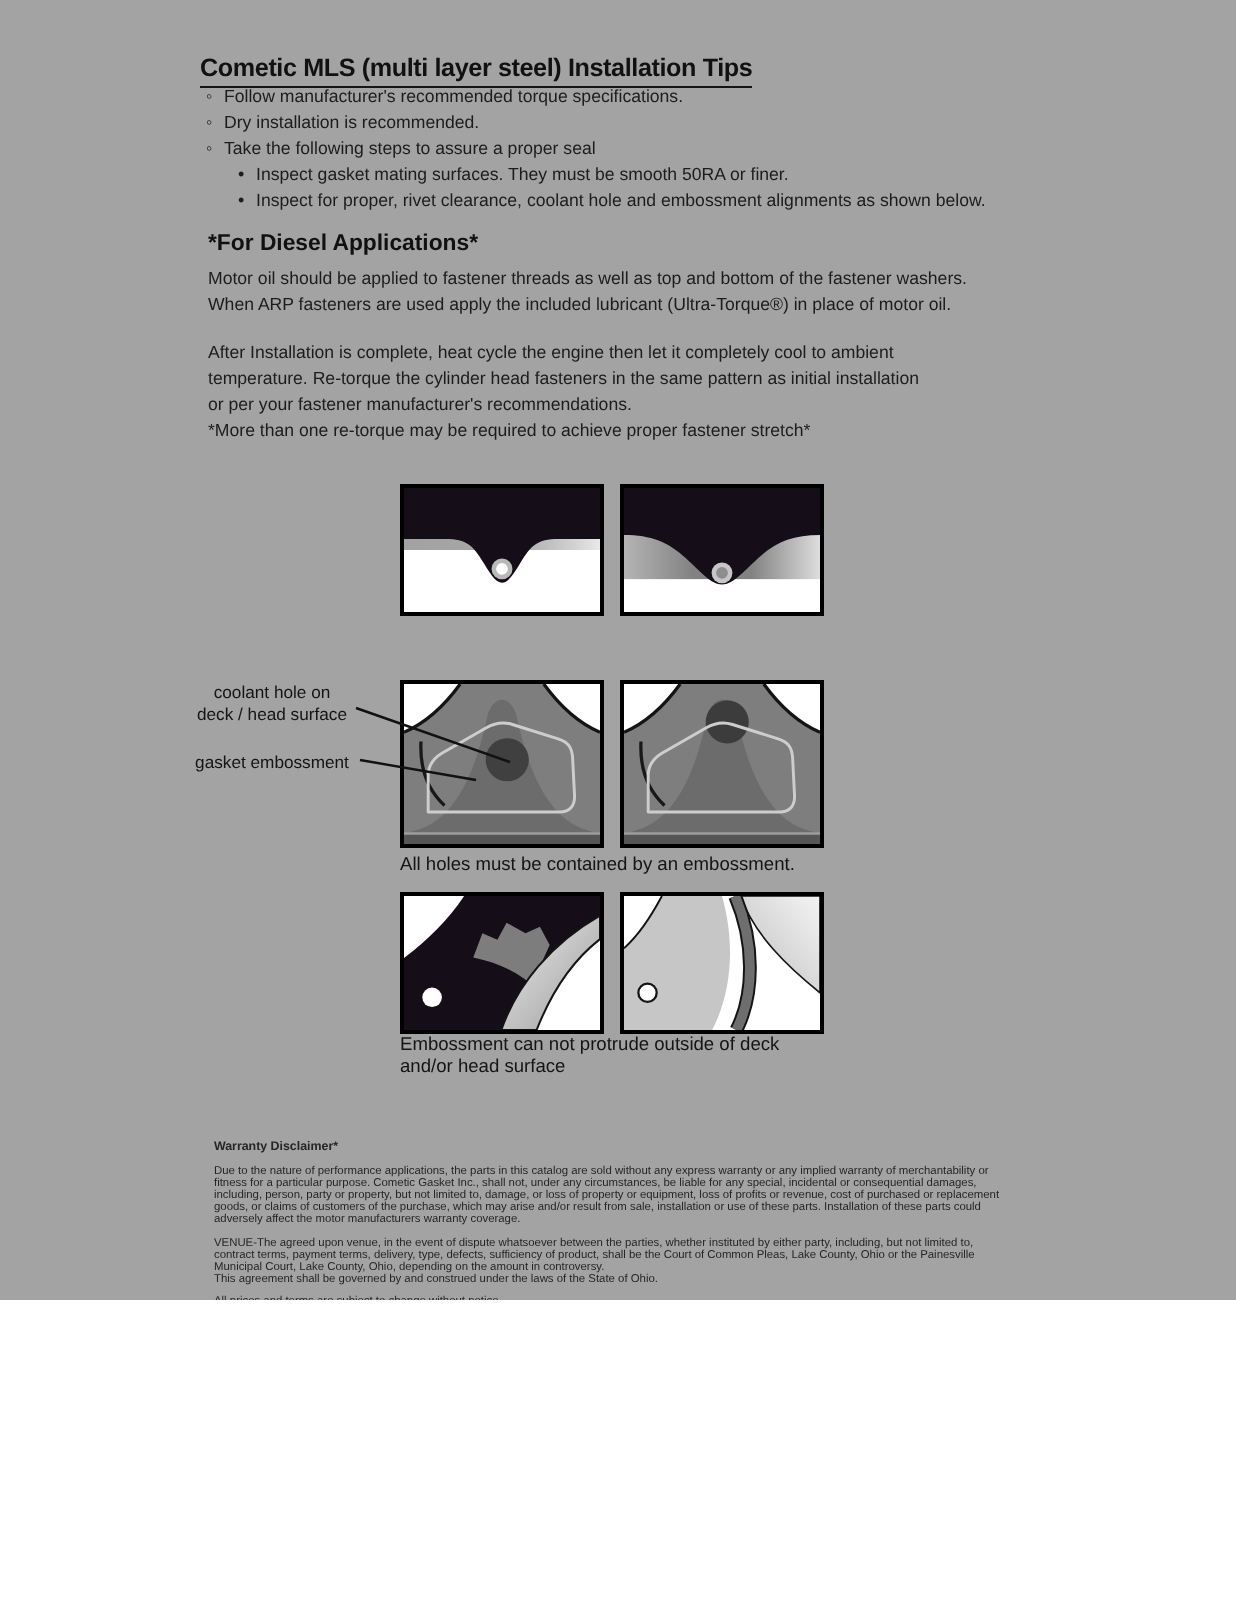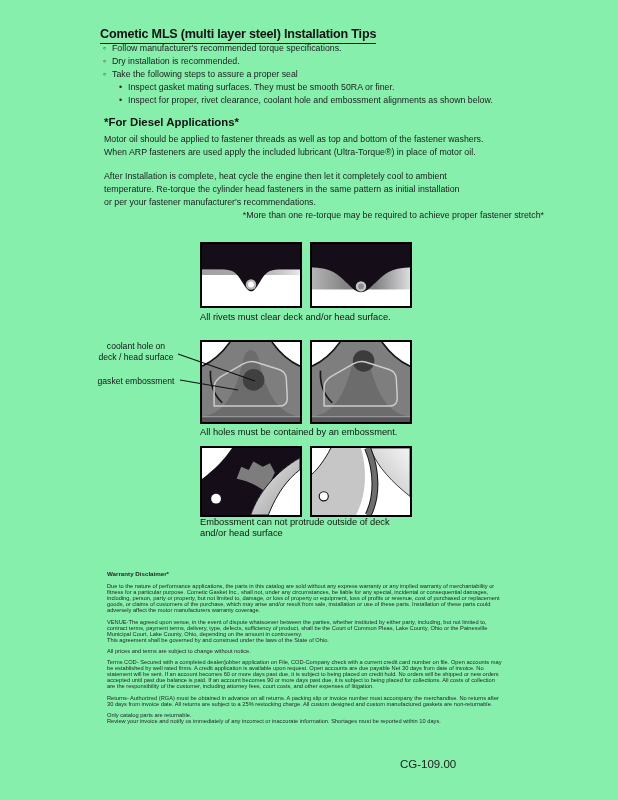--- a/index.html
+++ b/index.html
@@ -1,29 +1,29 @@
 <!DOCTYPE html>
 <html><head>
 <meta charset="utf-8">
 <style>
   html,body{margin:0;padding:0;background:#ffffff;}
-  .page{position:relative;width:618px;height:800px;background:#86efac;overflow:hidden;
+  .page{position:relative;width:618px;height:650px;background:#a3a3a3;overflow:hidden;
         font-family:"Liberation Sans","DejaVu Sans",sans-serif;color:#1c1c1c;}
   .abs{position:absolute;}
   .title{left:100px;top:27px;font-size:12.6px;font-weight:bold;letter-spacing:-0.2px;
          border-bottom:1.6px solid #151515;padding-bottom:2px;color:#111;}
   .tips{left:103px;top:42px;font-size:8.8px;line-height:13px;width:440px;}
   .tip-row{display:flex;}
   .tip-row .mk{width:9px;flex:0 0 9px;text-align:left;}
   .tip-row.sub{margin-left:16px;align-items:flex-end;}
   .mk.open::before{content:"\25E6";font-size:9px;}
   .mk.filled::before{content:"\2022";font-size:9px;}
   .diesel-h{left:104px;top:116px;font-size:11.4px;font-weight:bold;color:#111;}
   .body-p{left:104px;font-size:8.8px;line-height:13px;width:440px;white-space:pre-line;}
-  .p1{top:133px;} .p2{top:170px;} .p3{top:209px;text-align:right;}
+  .p1{top:133px;} .p2{top:170px;} .p3{top:209px;}
   .rw-label{font-size:12.5px;letter-spacing:0.4px;color:#161616;width:102px;text-align:left;margin-top:36px;}
   .rwL{left:200px;} .rwR{left:310px;}
   .r1l{top:228px;} .r2l{top:326px;} .r3l{top:433px;}
   .dbox{width:98px;border:2px solid #000;background:#fff;line-height:0;}
   .bxL{left:200px;} .bxR{left:310px;}
   .r1b{top:242px;} .r2b{top:340px;} .r3b{top:446px;}
   .caption{left:200px;font-size:9.3px;color:#141414;white-space:pre-line;line-height:11px;}
   .cap1{top:312px;} .cap2{top:427px;} .cap3{top:517px;}
   .anno{font-size:8.6px;line-height:10.5px;color:#141414;text-align:center;width:82px;white-space:pre-line;}
   .an1{left:95px;top:341px;} .an2{left:95px;top:376px;}
@@ -105,21 +105,20 @@
       </defs>
       <rect width="300" height="190" fill="#ffffff"></rect>
       <rect x="0" y="72" width="300" height="68" fill="url(#g1w)"></rect>
       <rect x="0" y="140" width="300" height="50" fill="#ffffff"></rect>
       <path d="M0,0 H300 V72 C258,72 232,83 206,107 C182,129 167,148 150,148 C133,148 118,129 94,107 C68,83 42,72 0,72 Z" fill="#150d17"></path>
       <circle cx="150" cy="130" r="16" fill="#c6c6c6"></circle>
       <circle cx="150" cy="130" r="9" fill="#8d8d8d"></circle>
     </svg>
   </div>
 
-  <div class="abs caption cap1">All rivets must clear deck and/or head surface.</div>
 
   <div class="abs rw-label rwL r2l">RIGHT</div>
   <div class="abs rw-label rwR r2l">WRONG</div>
 
   <div class="abs anno an1">coolant hole on
 deck / head surface</div>
   <div class="abs anno an2">gasket embossment</div>
 
   <div class="abs dbox bxL r2b">
     <svg width="98" height="80" viewBox="0 0 300 245" preserveAspectRatio="none">

